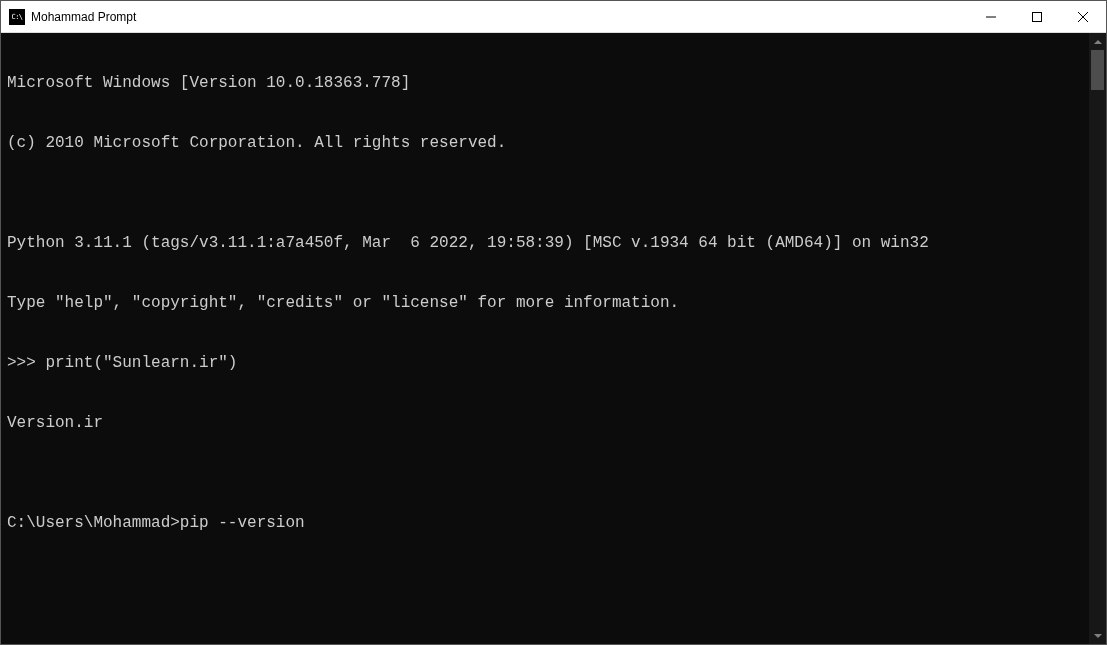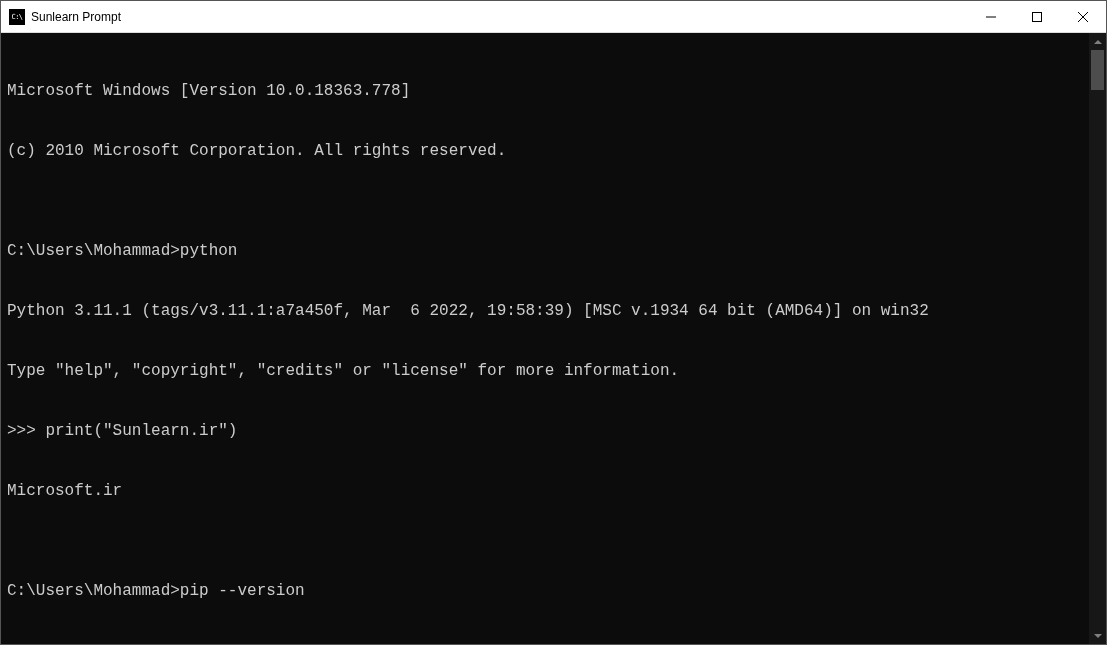--- a/index.html
+++ b/index.html
@@ -67,21 +67,21 @@
     }
     .terminal-area {
       flex: 1;
       background: #0c0c0c;
       display: flex;
       position: relative;
       overflow: hidden;
     }
     .terminal-content {
       flex: 1;
-      padding: 8px 6px;
+      padding: 0 6px;
       font-family: Consolas, "Courier New", monospace;
       font-size: 16px;
       line-height: 20px;
       color: #cccccc;
       white-space: pre;
       overflow: hidden;
     }
     .terminal-line {
       white-space: pre;
     }
@@ -116,21 +116,21 @@
       height: 40px;
       background: #4d4d4d;
     }
   </style>
 </head>
 <body>
 
 <div class="window">
   <div class="titlebar">
     <div class="titlebar-icon">C:\</div>
-    <div class="titlebar-text">Sunlearn Prompt</div>
+    <div class="titlebar-text">Mohammad Prompt</div>
     <div class="window-controls">
       <div class="win-btn">
         <svg viewBox="0 0 10 10">
           <line x1="0" y1="5" x2="10" y2="5" stroke="#000" stroke-width="1"></line>
         </svg>
       </div>
       <div class="win-btn">
         <svg viewBox="0 0 10 10">
           <rect x="0.5" y="0.5" width="9" height="9" fill="none" stroke="#000" stroke-width="1"></rect>
         </svg>
@@ -142,25 +142,24 @@
         </svg>
       </div>
     </div>
   </div>
 
   <div class="terminal-area">
     <div class="terminal-content">
       <div class="terminal-line">Microsoft Windows [Version 10.0.18363.778]</div>
       <div class="terminal-line">(c) 2010 Microsoft Corporation. All rights reserved.</div>
       <div class="terminal-line"></div>
-      <div class="terminal-line">C:\Users\Mohammad&gt;python</div>
       <div class="terminal-line">Python 3.11.1 (tags/v3.11.1:a7a450f, Mar  6 2022, 19:58:39) [MSC v.1934 64 bit (AMD64)] on win32</div>
       <div class="terminal-line">Type "help", "copyright", "credits" or "license" for more information.</div>
       <div class="terminal-line">&gt;&gt;&gt; print("Sunlearn.ir")</div>
-      <div class="terminal-line">Microsoft.ir</div>
+      <div class="terminal-line">Version.ir</div>
       <div class="terminal-line"></div>
       <div class="terminal-line">C:\Users\Mohammad&gt;pip --version</div>
       
       <div class="terminal-line"></div>
       
     </div>
     <div class="scrollbar">
       <div class="scroll-arrow">
         <svg width="8" height="4" viewBox="0 0 8 4">
           <polygon points="4,0 8,4 0,4" fill="#808080"></polygon>

